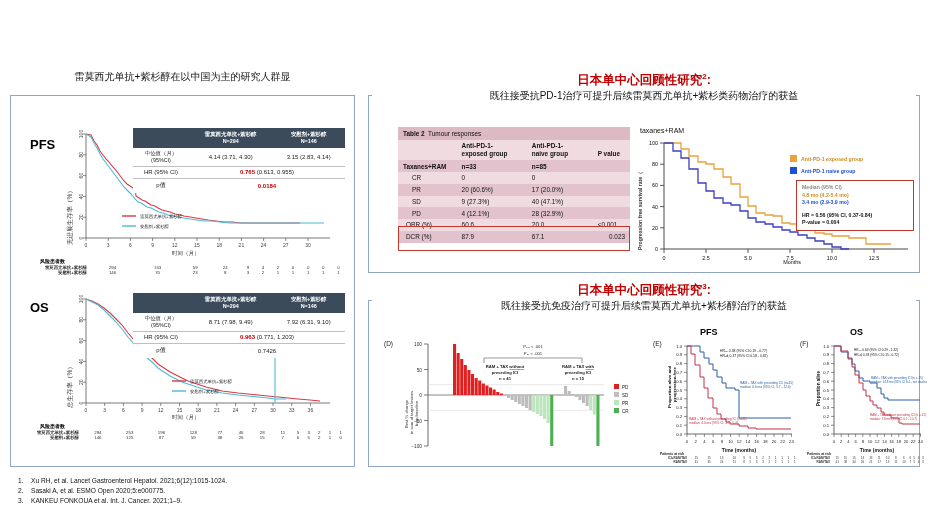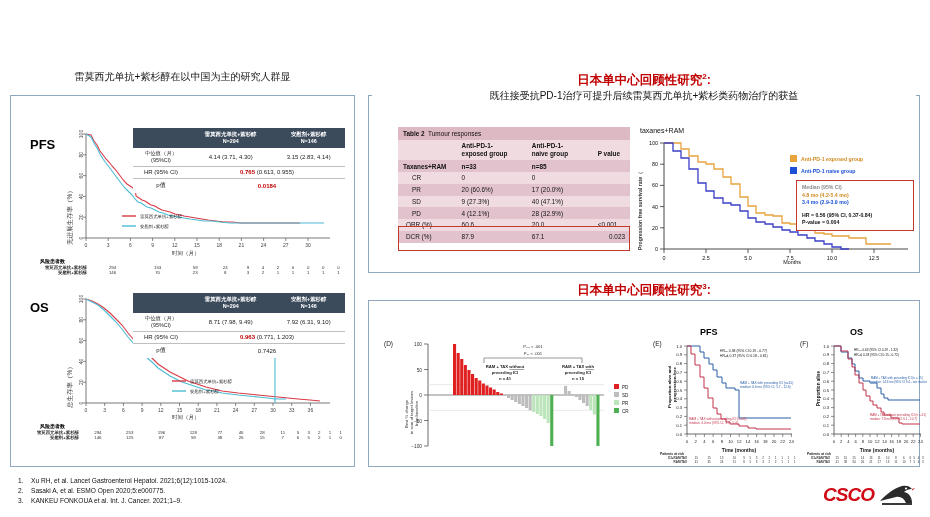--- a/index.html
+++ b/index.html
@@ -505,20 +505,21 @@
     <div style="color:#111;">HR = 0.56 (95% CI, 0.37-0.84)</div>
     <div style="color:#111;">P-value = 0.004</div>
   </div>
 
   <div class="panel" id="panel-rb"></div>
 
   <div style="position:absolute;left:372px;top:282px;width:544px;text-align:center;background:#fff;z-index:5;">
     <div class="hdr-red">
       <span>日本单中心回顾性研究</span><sup>3</sup><span>:</span>
     </div>
+    <div class="hdr-blk">既往接受抗免疫治疗可提升后续雷莫西尤单抗+紫杉醇治疗的获益</div>
   </div>
 
   <div class="sub-hd" style="left:700px;top:327px;">PFS</div>
   <div class="sub-hd" style="left:850px;top:327px;">OS</div>
 
   <div class="plot-letter" style="left:384px;top:340px;">(D)</div>
 
   <svg style="position:absolute;left:392px;top:336px;" width="255" height="128">
 
     <line x1="36" y1="8" x2="36" y2="110" stroke="#444" stroke-width="0.8"></line>
@@ -872,23 +873,14 @@
       <span class="num">1.</span><span>Xu RH, et al. Lancet Gastroenterol Hepatol. 2021;6(12):1015-1024.</span>
     </div>
     <div>
       <span class="num">2.</span><span>Sasaki A, et al. ESMO Open 2020;5:e000775.</span>
     </div>
     <div>
       <span class="num">3.</span><span>KANKEU FONKOUA et al. Int. J. Cancer. 2021;1–9.</span>
     </div>
   </div>
 
-  <div class="logo">
-    <span class="logo-txt">CSCO</span>
-    <svg width="40" height="28" viewBox="0 0 40 28">
-      <path d="M4 20 C10 14, 16 8, 26 5 C30 4, 34 5, 36 8 C33 8, 30 9, 28 11 C33 12, 36 16, 36 22 L30 22 C28 17, 24 15, 20 16 C15 17, 9 19, 4 20 Z" fill="#2b2b2b"></path>
-      <circle cx="30" cy="7.5" r="1.1" fill="#fff"></circle>
-      <path d="M36 8 L39 7 L36.5 9.5 Z" fill="#d00b16"></path>
-      <path d="M6 22 L36 22 L36 24 L6 24 Z" fill="#3a3a3a"></path>
-    </svg>
-  </div>
 
 </div>
 
 </body></html>

